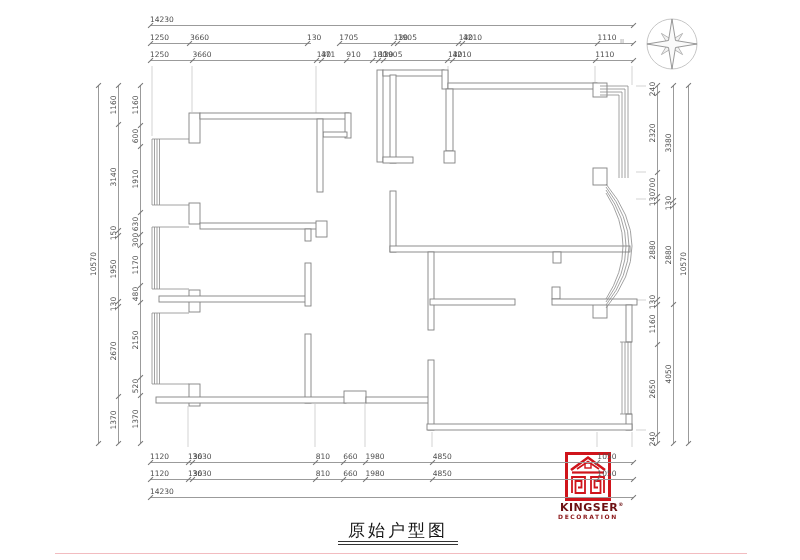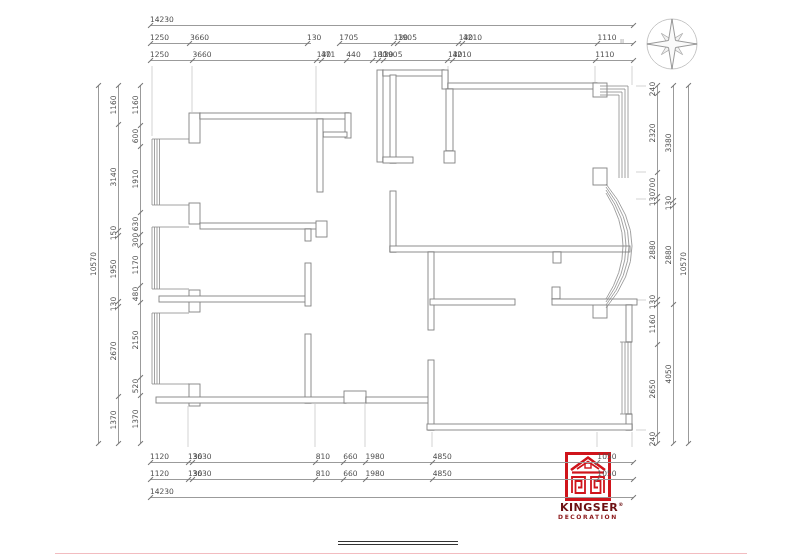--- a/index.html
+++ b/index.html
@@ -167,21 +167,21 @@
       <div class="dim-seg" style="flex-grow: 3660;">
         <span class="dim-label">3660</span>
       </div>
       <div class="dim-seg" style="flex-grow: 130;">
         <span class="dim-label">130</span>
       </div>
       <div class="dim-seg" style="flex-grow: 745;">
         <span class="dim-label">471</span>
       </div>
       <div class="dim-seg" style="flex-grow: 780;">
-        <span class="dim-label">440</span>
+        <span class="dim-label">910</span>
       </div>
       <div class="dim-seg" style="flex-grow: 180;">
         <span class="dim-label">180</span>
       </div>
       <div class="dim-seg" style="flex-grow: 130;">
         <span class="dim-label">130</span>
       </div>
       <div class="dim-seg" style="flex-grow: 1905;">
         <span class="dim-label">1905</span>
       </div>
@@ -359,20 +359,21 @@
       </div>
     </div>
   <div class="dim-col" style="left:676px;top:85px;width:12px;height:358px;">
       <div class="dim-seg" style="flex-grow: 10570;">
         <span class="dim-label">10570</span>
       </div>
     </div>
 
   <span class="north-mark">II</span>
 
+  <div class="plan-title">原始户型图</div>
   <div class="title-underline" style="top:541px;"></div>
   <div class="title-underline" style="top:544px;"></div>
 
   <div class="brand-name">
     <span>KINGSER</span><sup>®</sup>
   </div>
   <div class="brand-sub">DECORATION</div>
 
   <div class="footer-rule"></div>
 </div>

